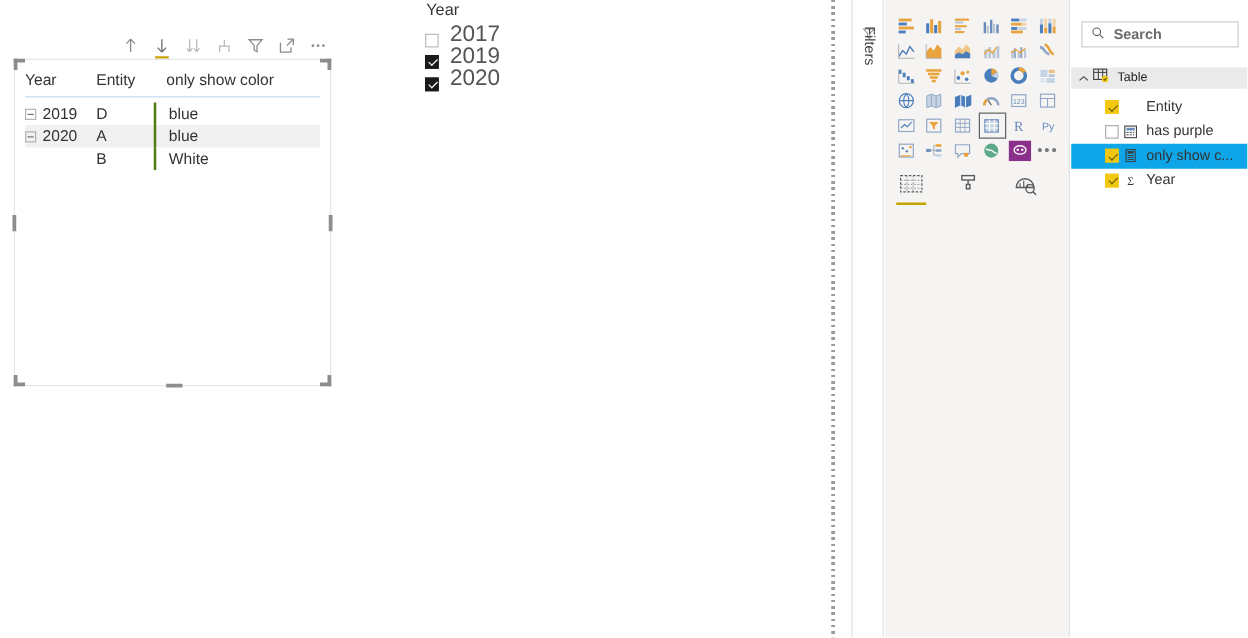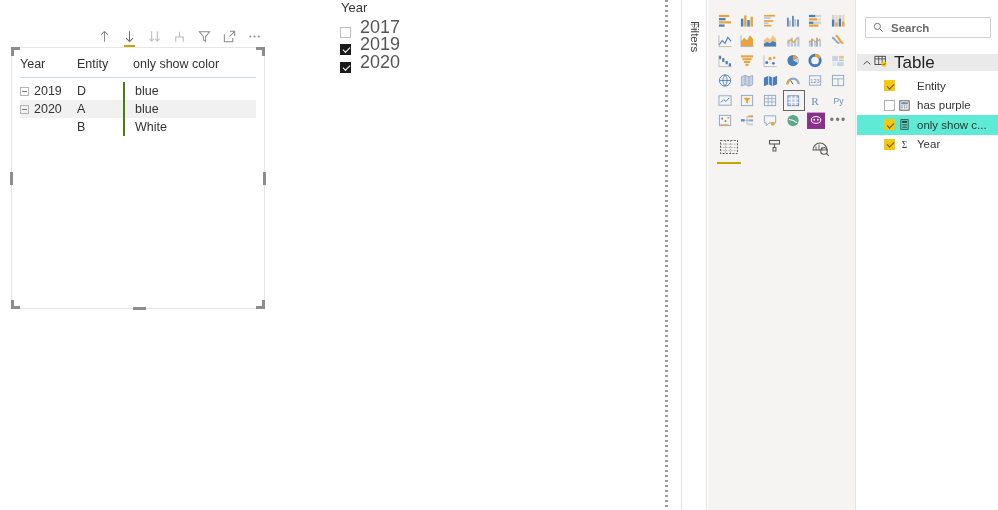--- a/index.html
+++ b/index.html
@@ -132,27 +132,27 @@
     position: absolute; left: 8px; top: 17px; width: 126px; height: 21px;
     border: 1px solid #d0d0d0; background: #fff; display: flex; align-items: center;
     padding-left: 7px; gap: 7px; font-weight: bold;
   }
   .search-ph { font-size: 11.5px; color: #6b6b6b; }
   .tbl-row {
     position: absolute; left: 0; top: 54px; width: 141px; height: 17px;
     display: flex; align-items: center; background: #eaeaea;
   }
   .chev { width: 14px; display: flex; justify-content: center; color: #444; margin-left: 3px; }
-  .tbl-name { font-size: 17px; color: #222; margin-left: 6px; }
+  .tbl-name { font-size: 10px; color: #222; margin-left: 6px; }
   .fld-list { position: absolute; left: 0; top: 76px; width: 141px; }
   .fld-row {
     height: 19.5px; display: flex; align-items: center; font-size: 11.5px; color: #333;
     padding-left: 27px;
   }
-  .fld-row.sel { background: #5eead4; }
+  .fld-row.sel { background: #0ea5e9; }
   .fcb { width: 11px; height: 11px; border: 1px solid #b0b0b0; background: #fff; flex: none; position: relative; }
   .fcb.on { background: #f2c811; border-color: #f2c811; }
   .fcb.on::after {
     content: ""; position: absolute; left: 2px; top: 2.5px; width: 5.5px; height: 2.5px;
     border-left: 1.5px solid #6b5a00; border-bottom: 1.5px solid #6b5a00;
     transform: rotate(-45deg);
   }
   .fld-ico { width: 13px; margin-left: 3px; display: flex; align-items: center; justify-content: center; color: #3a3a3a; }
   .fld-txt { margin-left: 6px; }
   .fld-txt.noico { margin-left: 22px; }

